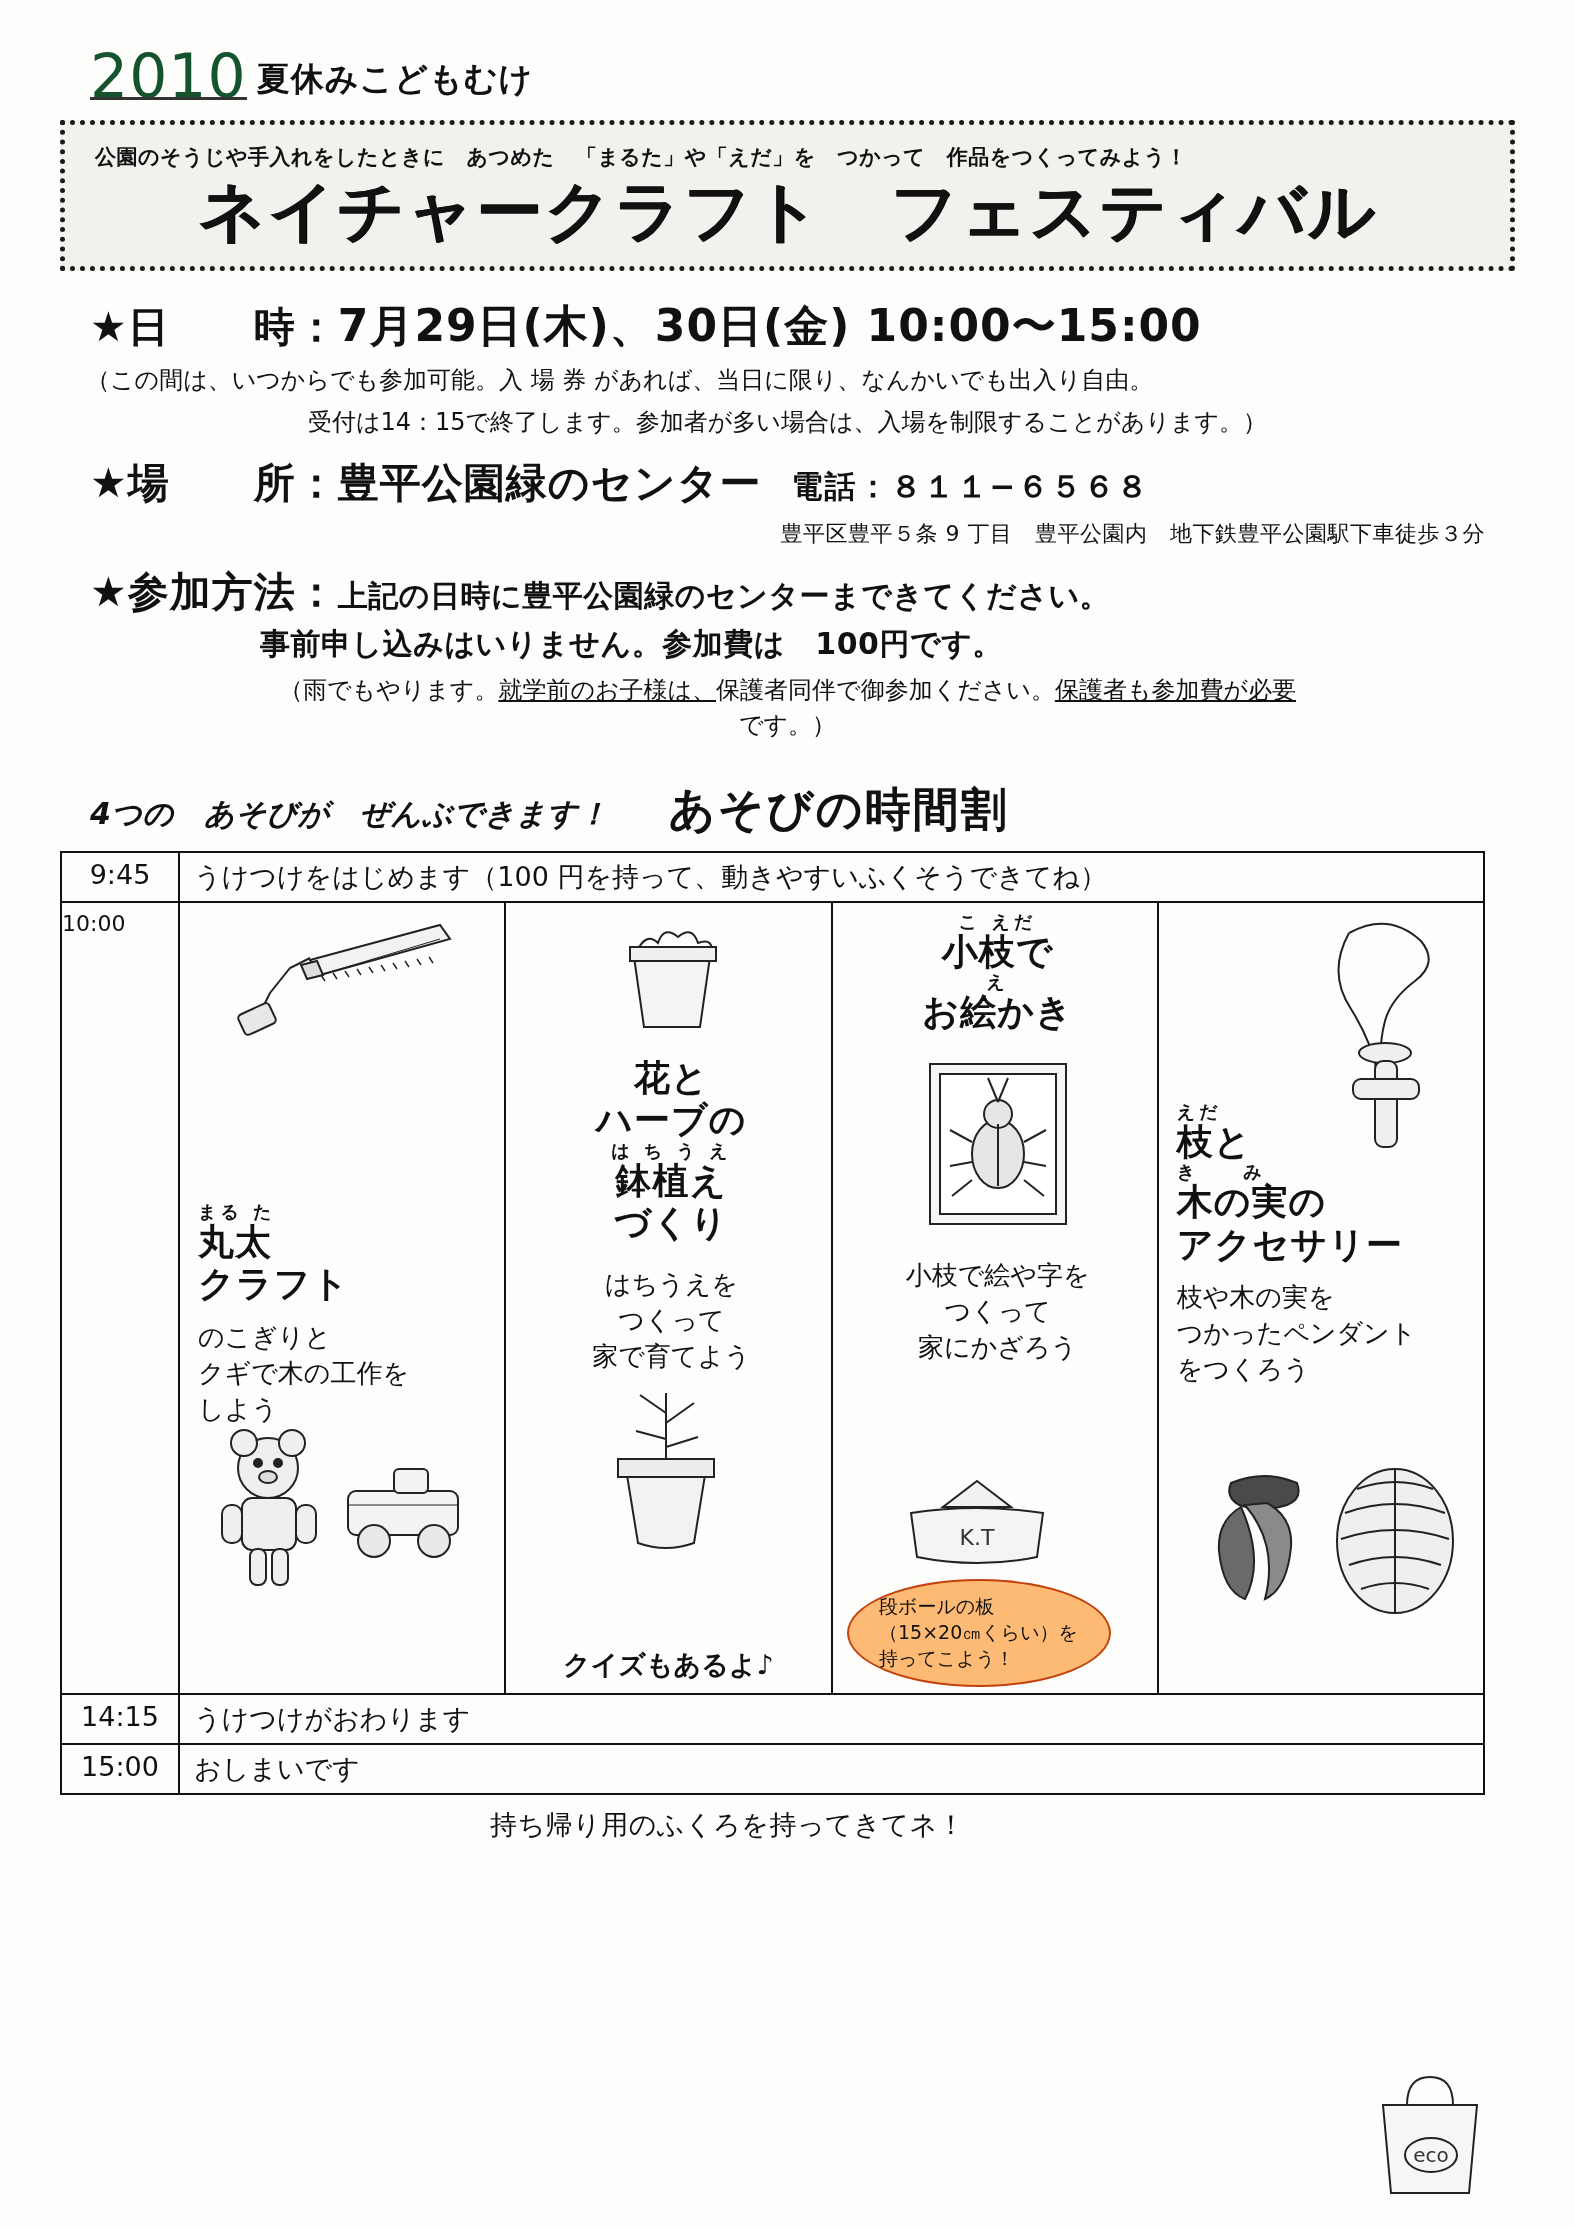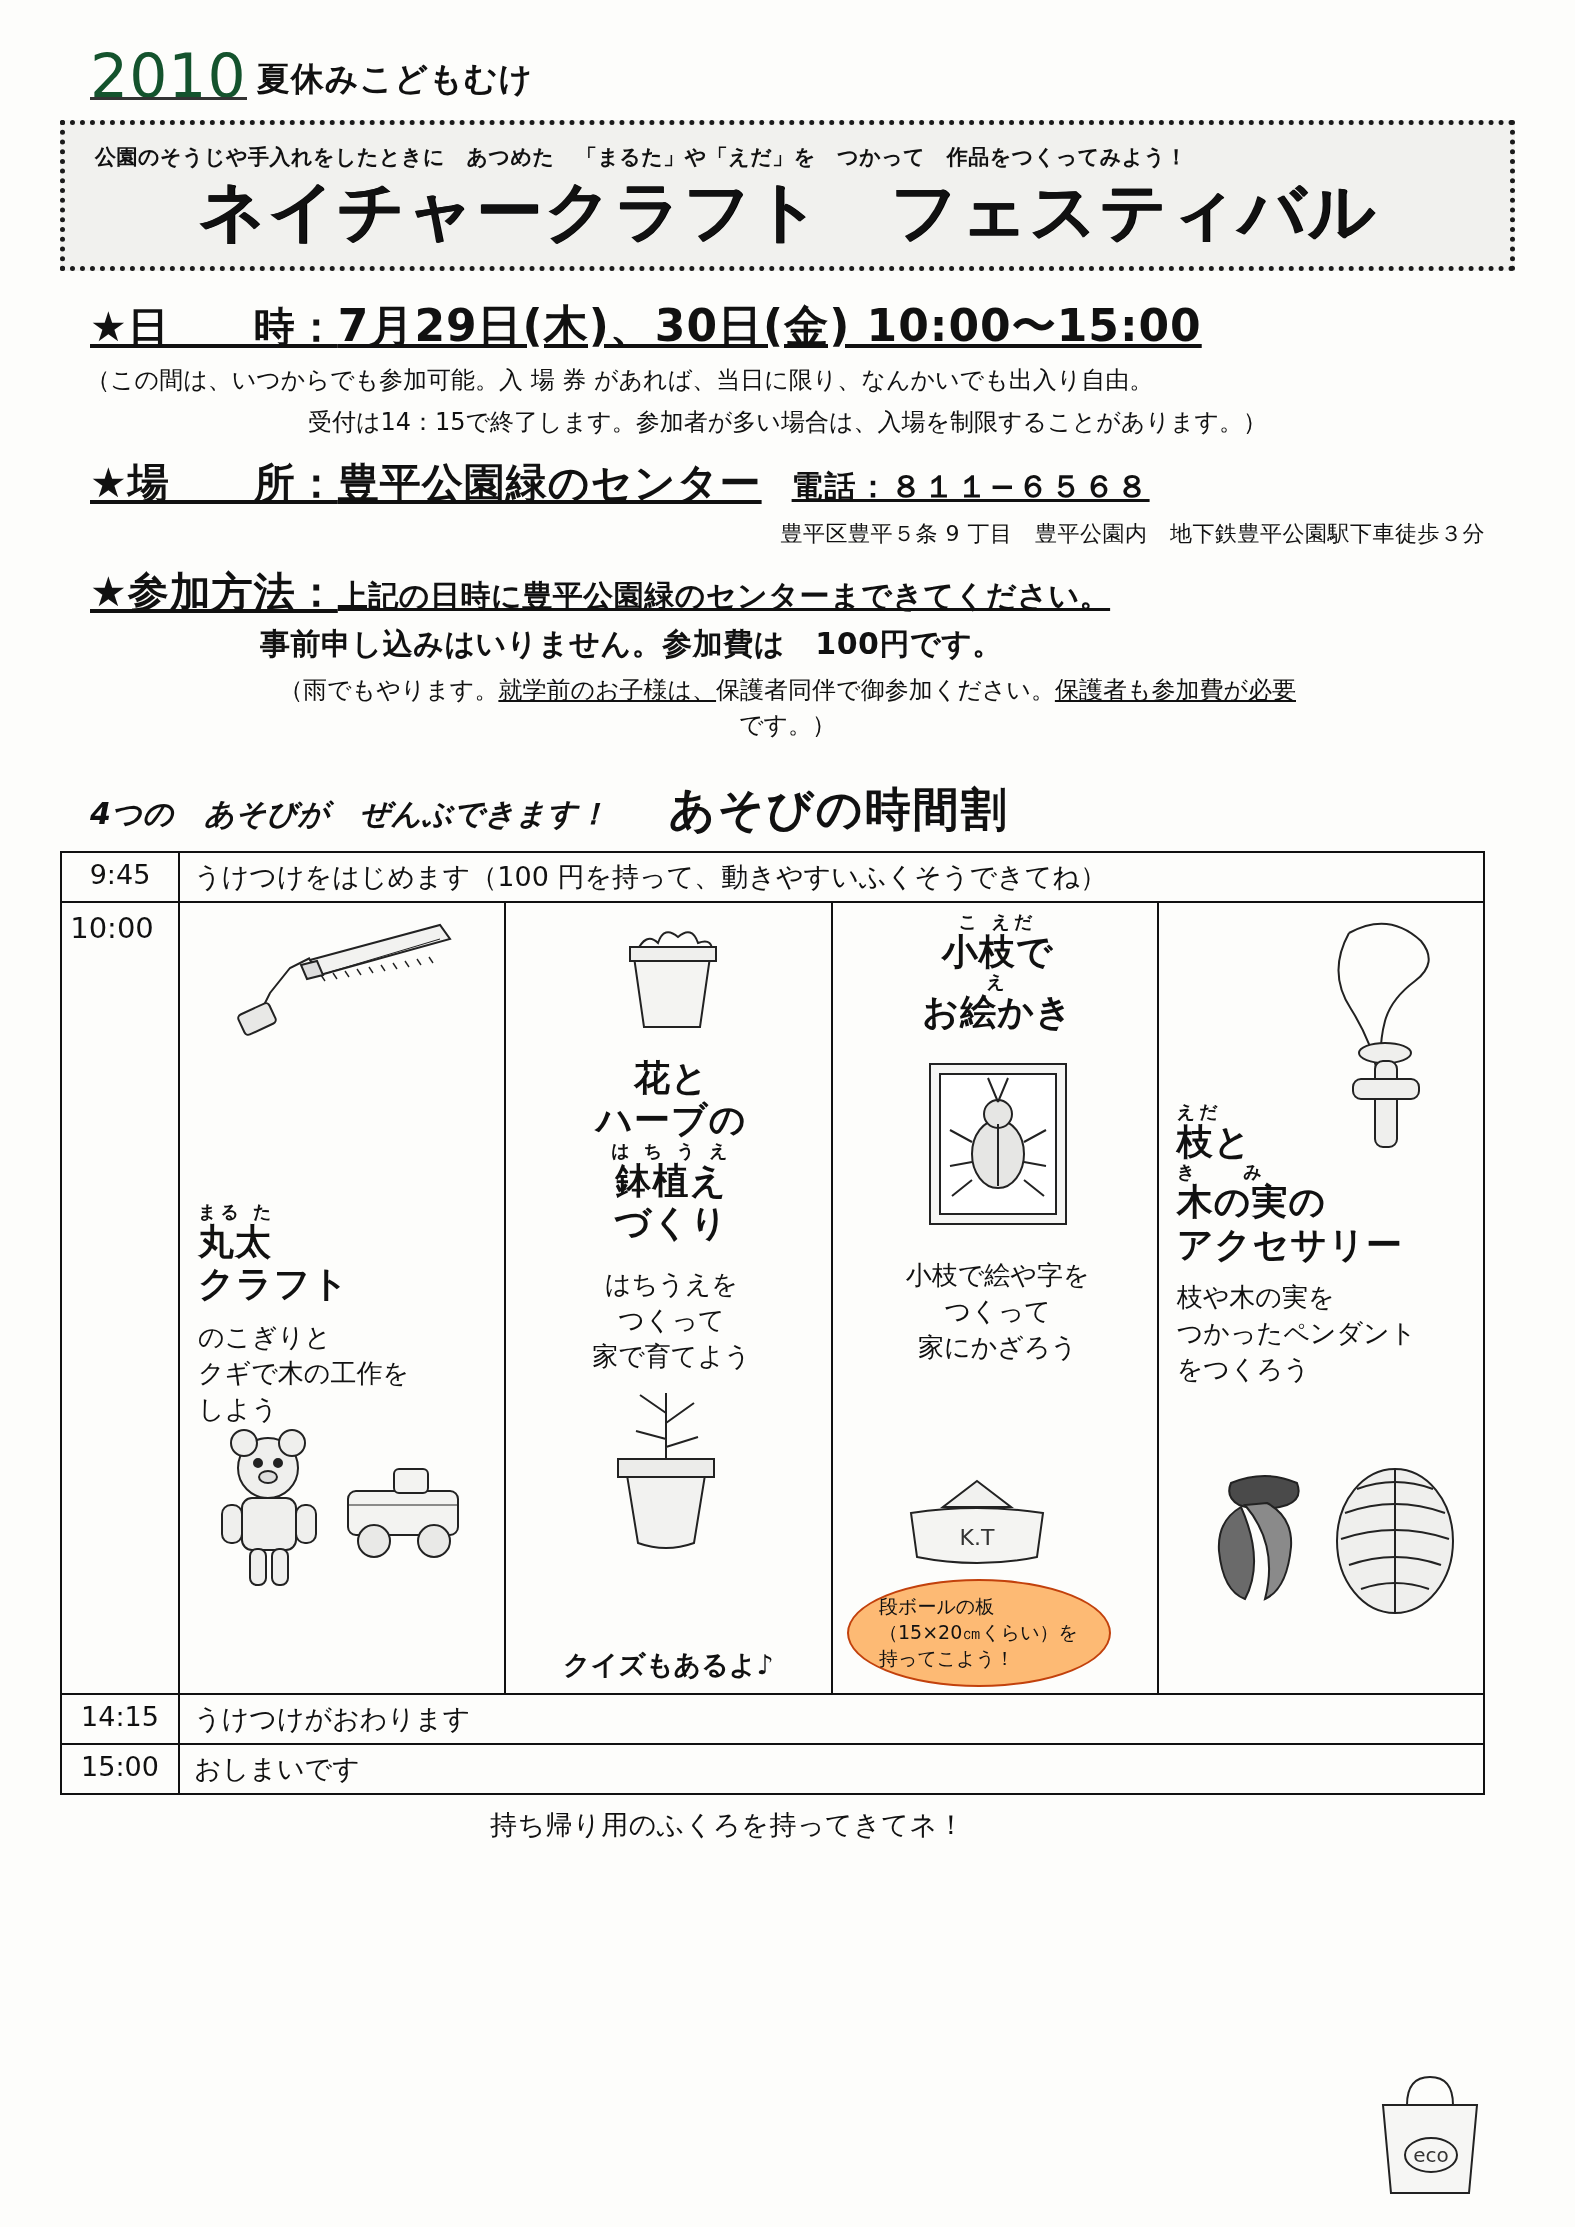--- a/index.html
+++ b/index.html
@@ -55,21 +55,21 @@
     font-size:66px;font-weight:bold;letter-spacing:2px;text-align:center;
     line-height:1.05;
     font-family:"DejaVu Sans","Liberation Sans",sans-serif;
     text-shadow:1px 0 0 #000;
   }
 
   
   .info{margin-top:26px;}
   .row-star{
     display:flex;align-items:baseline;
-    font-size:41px;font-weight:bold;letter-spacing:1px;text-decoration:underline;
+    font-size:41px;font-weight:bold;letter-spacing:1px;
   }
   .star-label{white-space:nowrap;}
   .big-date{font-size:44px;font-weight:bold;letter-spacing:1px;}
   .note{
     font-size:24px;line-height:1.5;margin-top:6px;text-align:left;
   }
   .note.center{text-align:center;}
   .sub-addr{
     font-size:22px;text-align:right;margin-top:8px;padding-right:30px;letter-spacing:0.5px;
   }
@@ -115,21 +115,21 @@
     flex:1;
     font-size:27px;
     padding:6px 0 6px 14px;
     box-sizing:border-box;
   }
   .rowline{border-bottom:2px solid #111;}
 
   .main-row{display:flex;border-bottom:2px solid #111;}
   .main-row .timecol{
     width:118px;min-width:118px;border-right:2px solid #111;
-    font-size:29px;padding:8px 16px 0 0;text-align:center;box-sizing:border-box;
+    font-size:22px;padding:8px 16px 0 0;text-align:left;box-sizing:border-box;
   }
   .cols{flex:1;display:flex;}
   .col{
     flex:1;
     border-right:2px solid #111;
     padding:10px 12px 10px 18px;
     box-sizing:border-box;
     position:relative;
     min-height:790px;
   }

